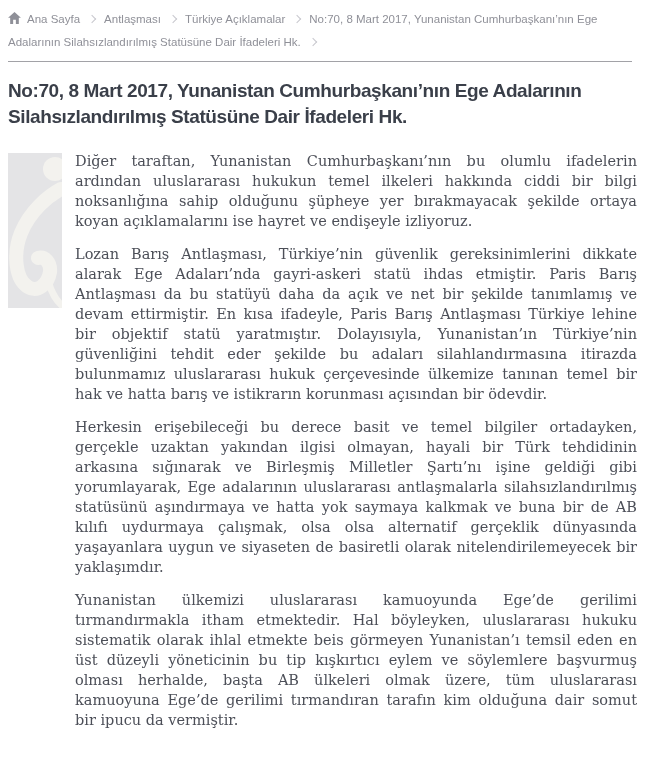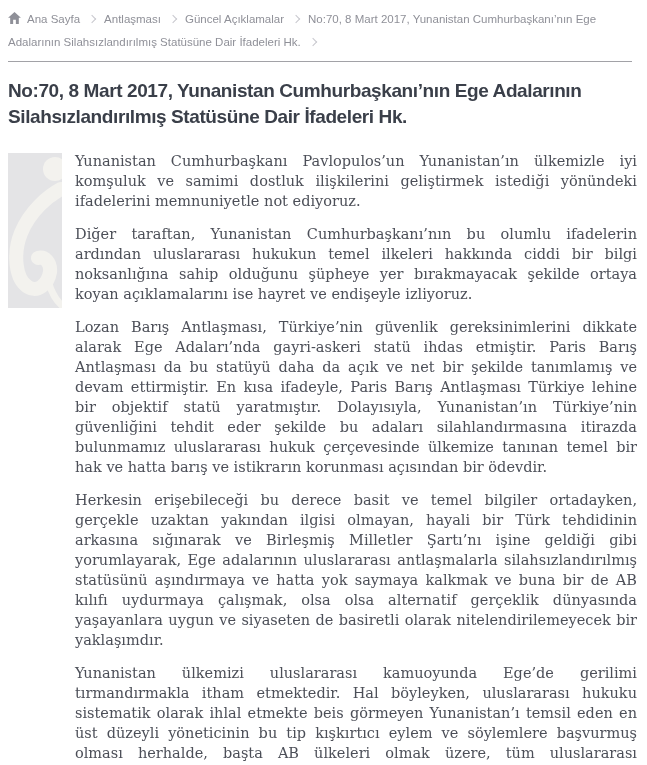--- a/index.html
+++ b/index.html
@@ -83,38 +83,37 @@
     margin:0 0 13px 0;
   }
 </style>
 </head>
 <body>
 
 <div class="page">
 
   <nav class="breadcrumb"><a href="#" class="crumb"><svg class="home-icon" width="13" height="12" viewBox="0 0 16 15">
           <path d="M8 0 L16 7.2 H13.4 V15 H9.7 V9.8 H6.3 V15 H2.6 V7.2 H0 Z" fill="currentColor"></path>
-        </svg><span>Ana Sayfa</span></a><i class="chev"></i><a href="#" class="crumb">Antlaşması</a><i class="chev"></i><a href="#" class="crumb">Güncel Açıklamalar</a><i class="chev"></i><span class="crumb">No:70, 8 Mart 2017, Yunanistan Cumhurbaşkanı’nın Ege Adalarının Silahsızlandırılmış Statüsüne Dair İfadeleri Hk.</span><i class="chev"></i></nav>
+        </svg><span>Ana Sayfa</span></a><i class="chev"></i><a href="#" class="crumb">Antlaşması</a><i class="chev"></i><a href="#" class="crumb">Türkiye Açıklamalar</a><i class="chev"></i><span class="crumb">No:70, 8 Mart 2017, Yunanistan Cumhurbaşkanı’nın Ege Adalarının Silahsızlandırılmış Statüsüne Dair İfadeleri Hk.</span><i class="chev"></i></nav>
 
   <hr class="divider">
 
   <h1 class="article-title">No:70, 8 Mart 2017, Yunanistan Cumhurbaşkanı’nın Ege Adalarının Silahsızlandırılmış Statüsüne Dair İfadeleri Hk.</h1>
 
   <div class="article">
 
     <div class="article-thumb">
       <svg width="54" height="155" viewBox="0 0 54 155" xmlns="http://www.w3.org/2000/svg">
         <circle cx="47" cy="16" r="12" fill="var(--thumb-glyph)"></circle>
         <path d="M53 36 C40 43, 22 58, 13 80 C5 100, 7 126, 20 134 C30 140, 40 131, 42 119 C43 110, 37 103, 30 105" stroke="var(--thumb-glyph)" stroke-width="14" fill="none" stroke-linecap="round"></path>
         <path d="M40 128 C44 141, 50 150, 56 154" stroke="var(--thumb-glyph)" stroke-width="7" fill="none" stroke-linecap="round"></path>
       </svg>
     </div>
 
     <div class="article-text">
-        <p>Yunanistan Cumhurbaşkanı Pavlopulos’un Yunanistan’ın ülkemizle iyi komşuluk ve samimi dostluk ilişkilerini geliştirmek istediği yönündeki ifadelerini memnuniyetle not ediyoruz.</p>
         <p>Diğer taraftan, Yunanistan Cumhurbaşkanı’nın bu olumlu ifadelerin ardından uluslararası hukukun temel ilkeleri hakkında ciddi bir bilgi noksanlığına sahip olduğunu şüpheye yer bırakmayacak şekilde ortaya koyan açıklamalarını ise hayret ve endişeyle izliyoruz.</p>
         <p>Lozan Barış Antlaşması, Türkiye’nin güvenlik gereksinimlerini dikkate alarak Ege Adaları’nda gayri-askeri statü ihdas etmiştir. Paris Barış Antlaşması da bu statüyü daha da açık ve net bir şekilde tanımlamış ve devam ettirmiştir. En kısa ifadeyle, Paris Barış Antlaşması Türkiye lehine bir objektif statü yaratmıştır. Dolayısıyla, Yunanistan’ın Türkiye’nin güvenliğini tehdit eder şekilde bu adaları silahlandırmasına itirazda bulunmamız uluslararası hukuk çerçevesinde ülkemize tanınan temel bir hak ve hatta barış ve istikrarın korunması açısından bir ödevdir.</p>
         <p>Herkesin erişebileceği bu derece basit ve temel bilgiler ortadayken, gerçekle uzaktan yakından ilgisi olmayan, hayali bir Türk tehdidinin arkasına sığınarak ve Birleşmiş Milletler Şartı’nı işine geldiği gibi yorumlayarak, Ege adalarının uluslararası antlaşmalarla silahsızlandırılmış statüsünü aşındırmaya ve hatta yok saymaya kalkmak ve buna bir de AB kılıfı uydurmaya çalışmak, olsa olsa alternatif gerçeklik dünyasında yaşayanlara uygun ve siyaseten de basiretli olarak nitelendirilemeyecek bir yaklaşımdır.</p>
         <p>Yunanistan ülkemizi uluslararası kamuoyunda Ege’de gerilimi tırmandırmakla itham etmektedir. Hal böyleyken, uluslararası hukuku sistematik olarak ihlal etmekte beis görmeyen Yunanistan’ı temsil eden en üst düzeyli yöneticinin bu tip kışkırtıcı eylem ve söylemlere başvurmuş olması herhalde, başta AB ülkeleri olmak üzere, tüm uluslararası kamuoyuna Ege’de gerilimi tırmandıran tarafın kim olduğuna dair somut bir ipucu da vermiştir.</p>
       </div>
 
   </div>
 
 </div>
 

